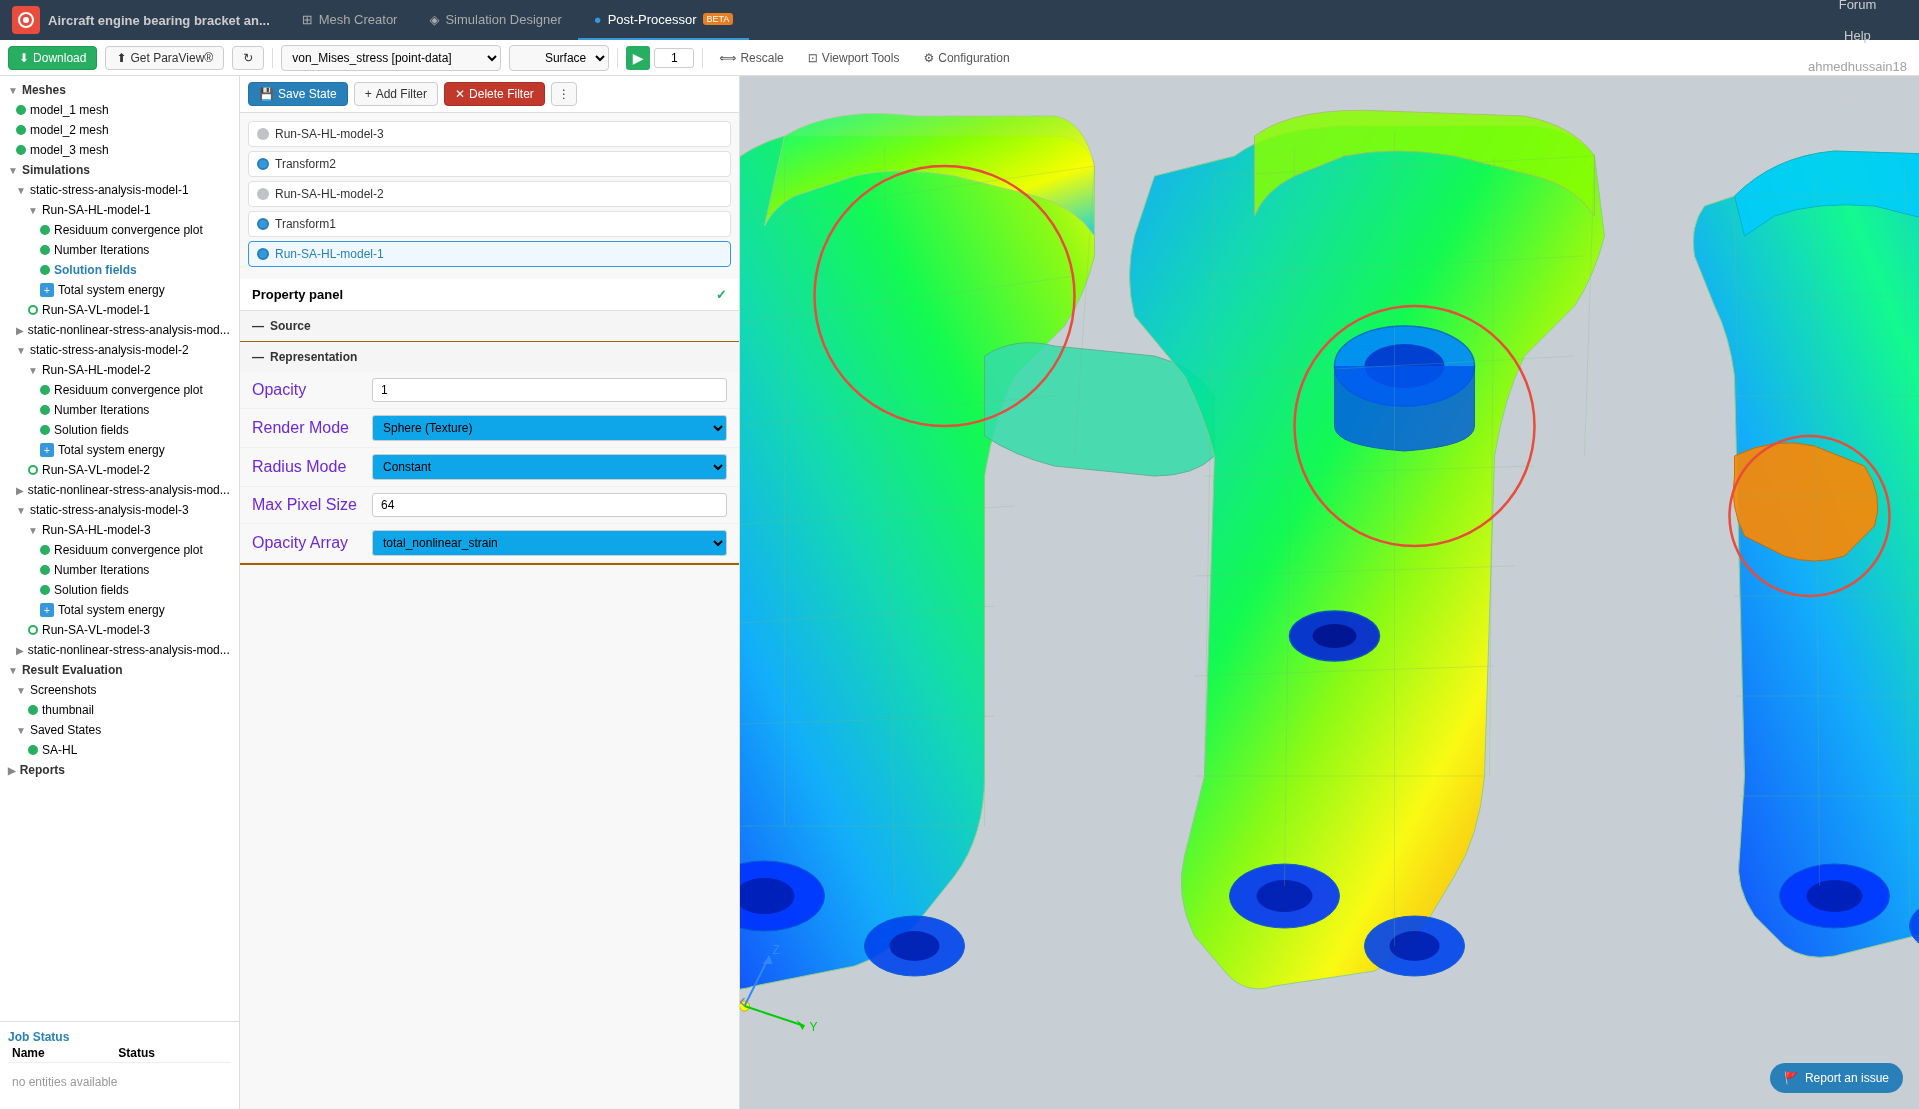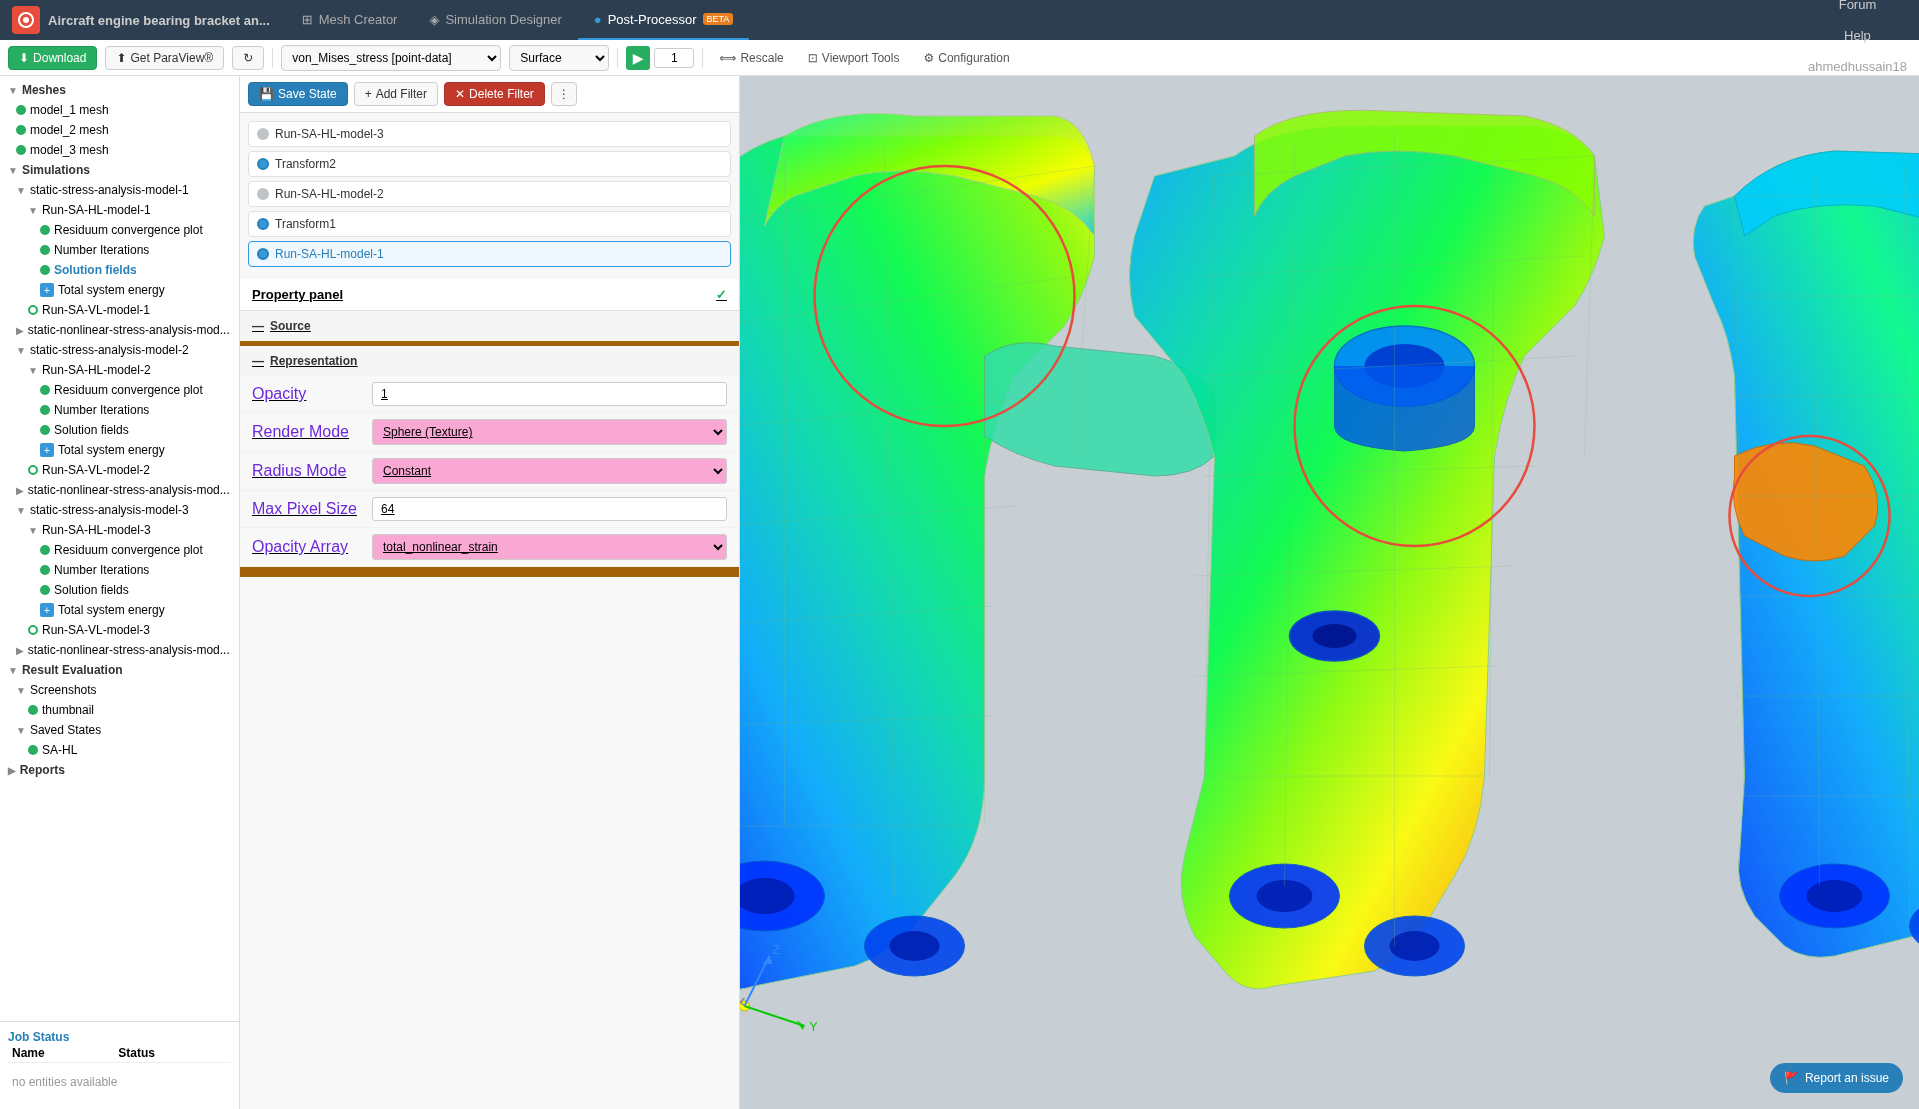--- a/index.html
+++ b/index.html
@@ -27,21 +27,21 @@
     .toolbar-btn {
       display: flex; align-items: center; gap: 4px; padding: 4px 10px;
       border: 1px solid #ccc; border-radius: 4px; background: #f8f8f8;
       font-size: 12px; cursor: pointer; color: #333; white-space: nowrap;
     }
     .toolbar-btn.green { background: #27ae60; color: #fff; border-color: #219a52; }
     .toolbar-select {
       padding: 4px 6px; border: 1px solid #ccc; border-radius: 4px;
       font-size: 12px; background: #f8f8f8; cursor: pointer; min-width: 220px;
     }
-    .toolbar-select-sm { min-width: 100px; }
+    .toolbar-select-sm { min-width: 100px; text-align: right; }
     .toolbar-sep { width: 1px; height: 20px; background: #ddd; }
     .toolbar-play { display: flex; align-items: center; gap: 4px; }
     .play-btn { width: 24px; height: 24px; background: #27ae60; border-radius: 3px; display: flex; align-items: center; justify-content: center; color: #fff; cursor: pointer; font-size: 14px; }
     .frame-input { width: 40px; border: 1px solid #ccc; border-radius: 3px; padding: 2px 4px; font-size: 12px; text-align: center; }
     .toolbar-icon-btn { display: flex; align-items: center; gap: 4px; padding: 4px 8px; font-size: 12px; color: #555; cursor: pointer; border-radius: 3px; }
 
     
     .main-layout { display: flex; height: calc(1109px - 40px - 36px); }
 
     
@@ -101,35 +101,35 @@
     .pipeline-dot.gray { background: #bdc3c7; }
     .pipeline-item-name { font-size: 12px; color: #333; }
     .pipeline-item-name.blue { color: #2980b9; }
 
     
     .property-panel-header {
       display: flex; align-items: center; justify-content: space-between;
       padding: 8px 12px; background: #fff; border-bottom: 1px solid #ddd;
       font-size: 13px; font-weight: 600;
     }
-    .prop-section { border-bottom: 5px solid #a16207; text-decoration: underline; }
+    .prop-section { border-bottom: 1px solid #a16207; }
     .prop-section-header {
       display: flex; align-items: center; padding: 8px 12px;
       font-size: 12px; font-weight: 600; background: #f5f5f5;
       cursor: pointer; color: #333;
     }
     .prop-row { display: flex; align-items: center; padding: 6px 12px; border-bottom: 1px solid #f0f0f0; }
     .prop-label { width: 120px; font-size: 16px; color: #6d28d9; flex-shrink: 0; }
     .prop-input {
       flex: 1; padding: 4px 8px; border: 1px solid #ccc; border-radius: 3px;
       font-size: 12px; background: #fff;
     }
     .prop-select {
       flex: 1; padding: 4px 6px; border: 1px solid #ccc; border-radius: 3px;
-      font-size: 12px; background: #f9a8d4; cursor: pointer;
+      font-size: 12px; background: #0ea5e9; cursor: pointer;
     }
 
     
     .viewport { flex: 1; position: relative; background: #d0d5d8; overflow: hidden; }
 
     
     .report-btn {
       position: absolute; bottom: 16px; right: 16px;
       background: #2980b9; color: #fff; padding: 8px 14px;
       border-radius: 20px; font-size: 12px; cursor: pointer;

